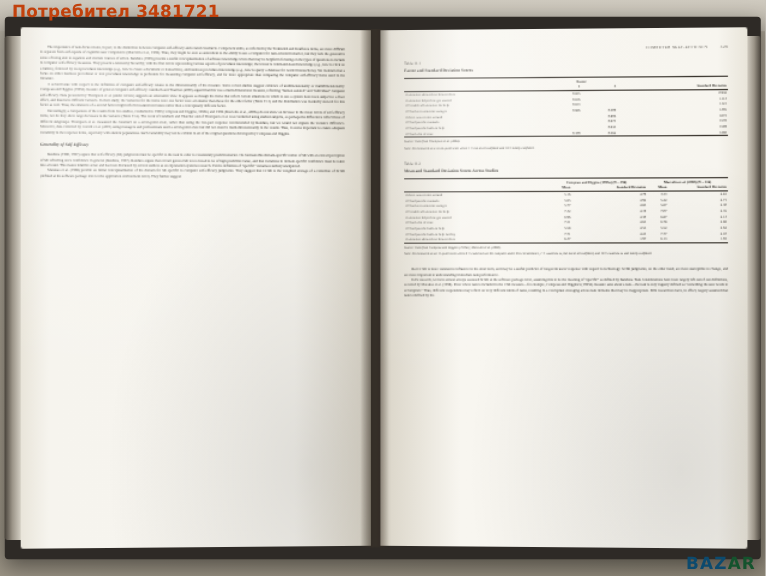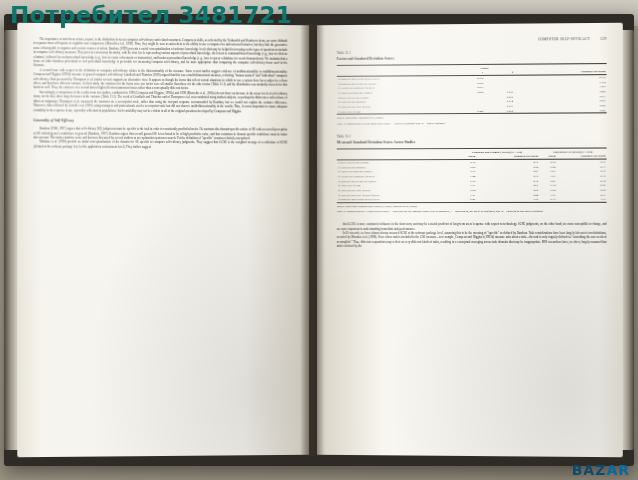--- a/index.html
+++ b/index.html
@@ -175,36 +175,36 @@
   }
 
   
   .tight { letter-spacing: -0.02px; }
 
   
   .watermark-top {
     position: absolute;
     left: 10px; top: 2px;
     font-family: "DejaVu Sans", sans-serif;
-    font-size: 23px;
+    font-size: 14px;
     font-weight: bold;
-    color: #0f766e;
+    color: #c2410c;
     letter-spacing: 0.2px;
   }
   .bazar {
     position: absolute;
     right: 8px;
     bottom: 2px;
     font-family: "DejaVu Sans", sans-serif;
     font-size: 14px;
     font-weight: bold;
     letter-spacing: 1px;
   }
   .bazar .b1 { color: #0c4a6e; }
-  .bazar .b2 { color: #0369a1; }
+  .bazar .b2 { color: #14532d; }
 
   
   .glare {
     position: absolute;
     inset: 0;
     pointer-events: none;
     background:
       radial-gradient(ellipse at 18% 12%, rgba(255,255,255,0.32) 0%, rgba(255,255,255,0) 45%),
       radial-gradient(ellipse at 82% 85%, rgba(0,0,0,0.10) 0%, rgba(0,0,0,0) 50%);
   }

